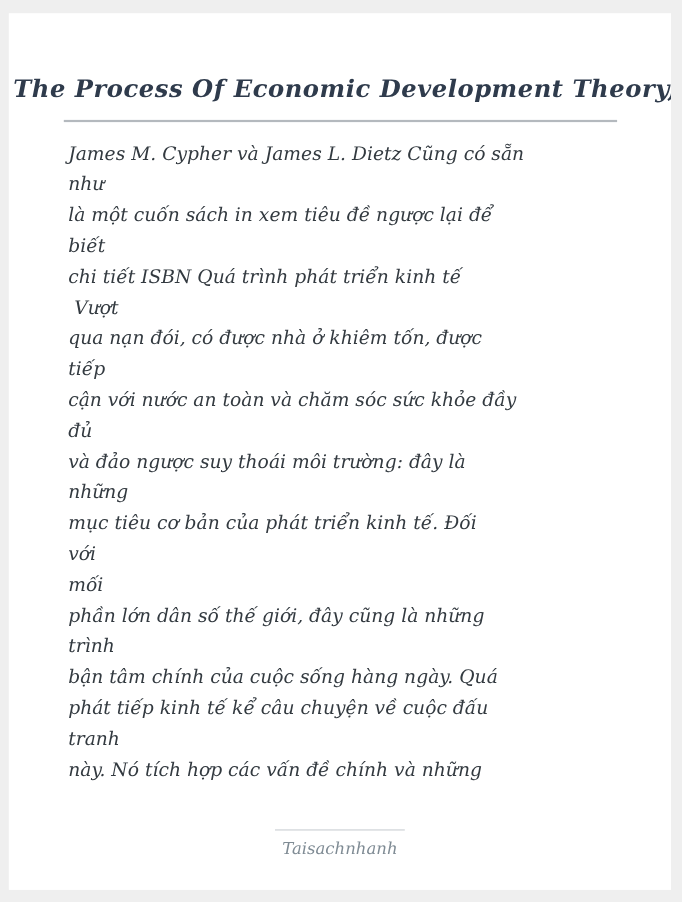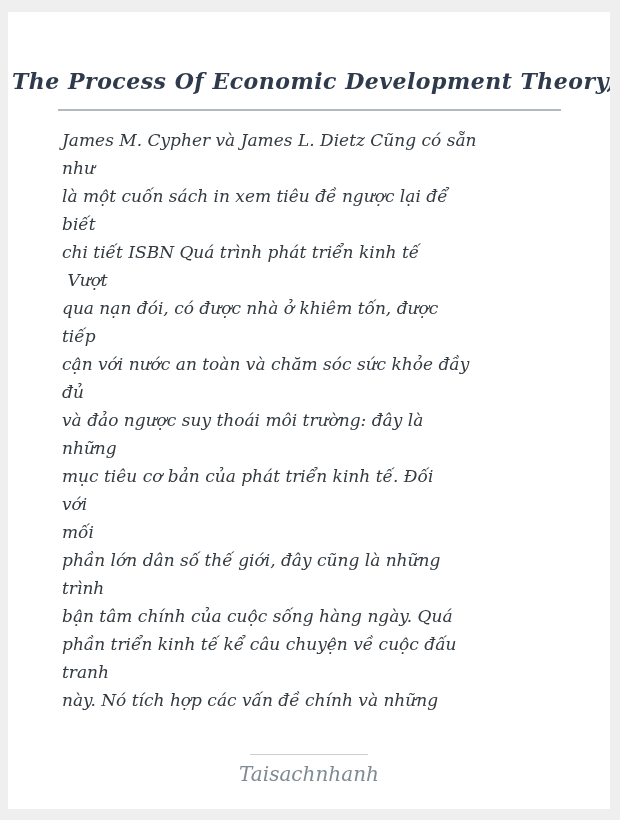--- a/index.html
+++ b/index.html
@@ -60,21 +60,21 @@
   .footer-rule {
     width: 118px;
     height: 0;
     margin: 0 auto;
     border: none;
     border-top: 1px solid var(--footer_rule_color, #c9ced2);
   }
   .footer-site {
     display: inline-block;
     margin-top: 7px;
-    font-size: 20px;
+    font-size: 15px;
     font-style: italic;
     color: var(--footer_text_color, #7f8b94);
     text-decoration: none;
     cursor: pointer;
   }
 </style>
 </head>
 <body>
 
 <div class="card">
@@ -95,21 +95,21 @@
       <div class="body-line">cận với nước an toàn và chăm sóc sức khỏe đầy</div>
       <div class="body-line">đủ</div>
       <div class="body-line">và đảo ngược suy thoái môi trường: đây là</div>
       <div class="body-line">những</div>
       <div class="body-line">mục tiêu cơ bản của phát triển kinh tế. Đối</div>
       <div class="body-line">với</div>
       <div class="body-line">mối</div>
       <div class="body-line">phần lớn dân số thế giới, đây cũng là những</div>
       <div class="body-line">trình</div>
       <div class="body-line">bận tâm chính của cuộc sống hàng ngày. Quá</div>
-      <div class="body-line">phần triển kinh tế kể câu chuyện về cuộc đấu</div>
+      <div class="body-line">phát tiếp kinh tế kể câu chuyện về cuộc đấu</div>
       <div class="body-line">tranh</div>
       <div class="body-line">này. Nó tích hợp các vấn đề chính và những</div>
     </div>
 
   <div class="footer">
     <hr class="footer-rule">
     <span class="footer-site">Taisachnhanh</span>
   </div>
 
 </div>

